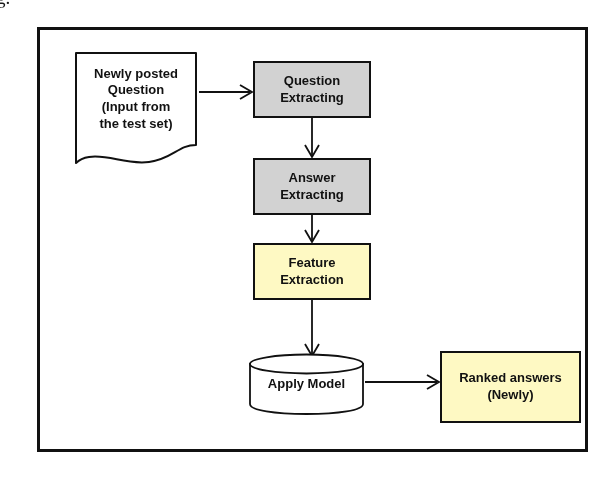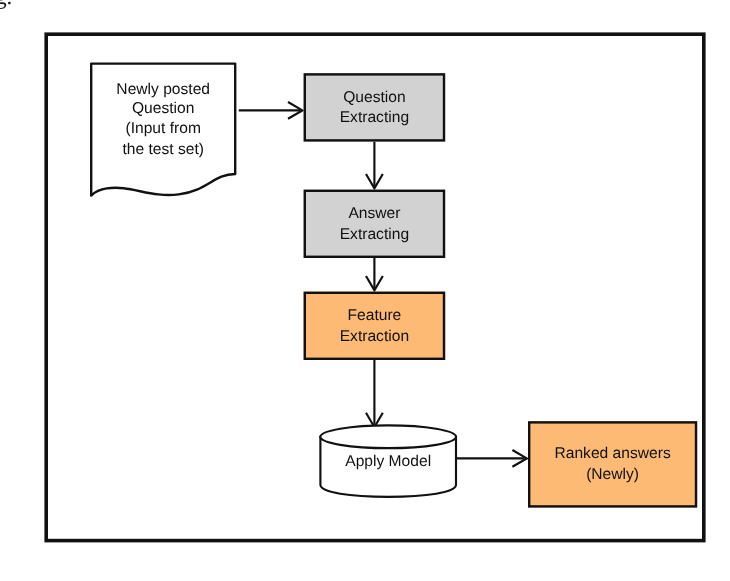--- a/index.html
+++ b/index.html
@@ -34,40 +34,40 @@
     top: 27px;
     width: 551px;
     height: 425px;
     box-sizing: border-box;
     border: 3px solid #111111;
     background: #ffffff;
   }
 
   
   .node-label {
-    font-weight: normal;
+    font-weight: bold;
     font-size: 13px;
     line-height: 1.28;
     color: #111111;
     text-align: center;
     white-space: pre-line;
     pointer-events: none;
   }
 
   
   .proc-box {
     position: absolute;
     box-sizing: border-box;
     border: 2px solid #111111;
     display: flex;
     align-items: center;
     justify-content: center;
   }
   .proc-box.gray { background: #d2d2d2; }
-  .proc-box.white { background: #fdba74; }
+  .proc-box.white { background: #fef9c3; }
 
   #node-question-extracting { left: 213px; top: 31px;  width: 118px; height: 57px; }
   #node-answer-extracting   { left: 213px; top: 128px; width: 118px; height: 57px; }
   #node-feature-extraction  { left: 213px; top: 213px; width: 118px; height: 57px; }
   #node-ranked-answers      { left: 400px; top: 321px; width: 141px; height: 72px; }
 
   
   #node-newly-posted-question {
     position: absolute;
     left: 33px;
@@ -89,21 +89,21 @@
     width: 126px;
     height: 86px;
     display: flex;
     align-items: center;
     justify-content: center;
   }
 
   
   #node-apply-model {
     position: absolute;
-    left: 225px;
+    left: 208px;
     top: 323px;
     width: 117px;
     height: 62px;
   }
   #node-apply-model svg {
     position: absolute;
     left: 0;
     top: 0;
     width: 117px;
     height: 62px;

